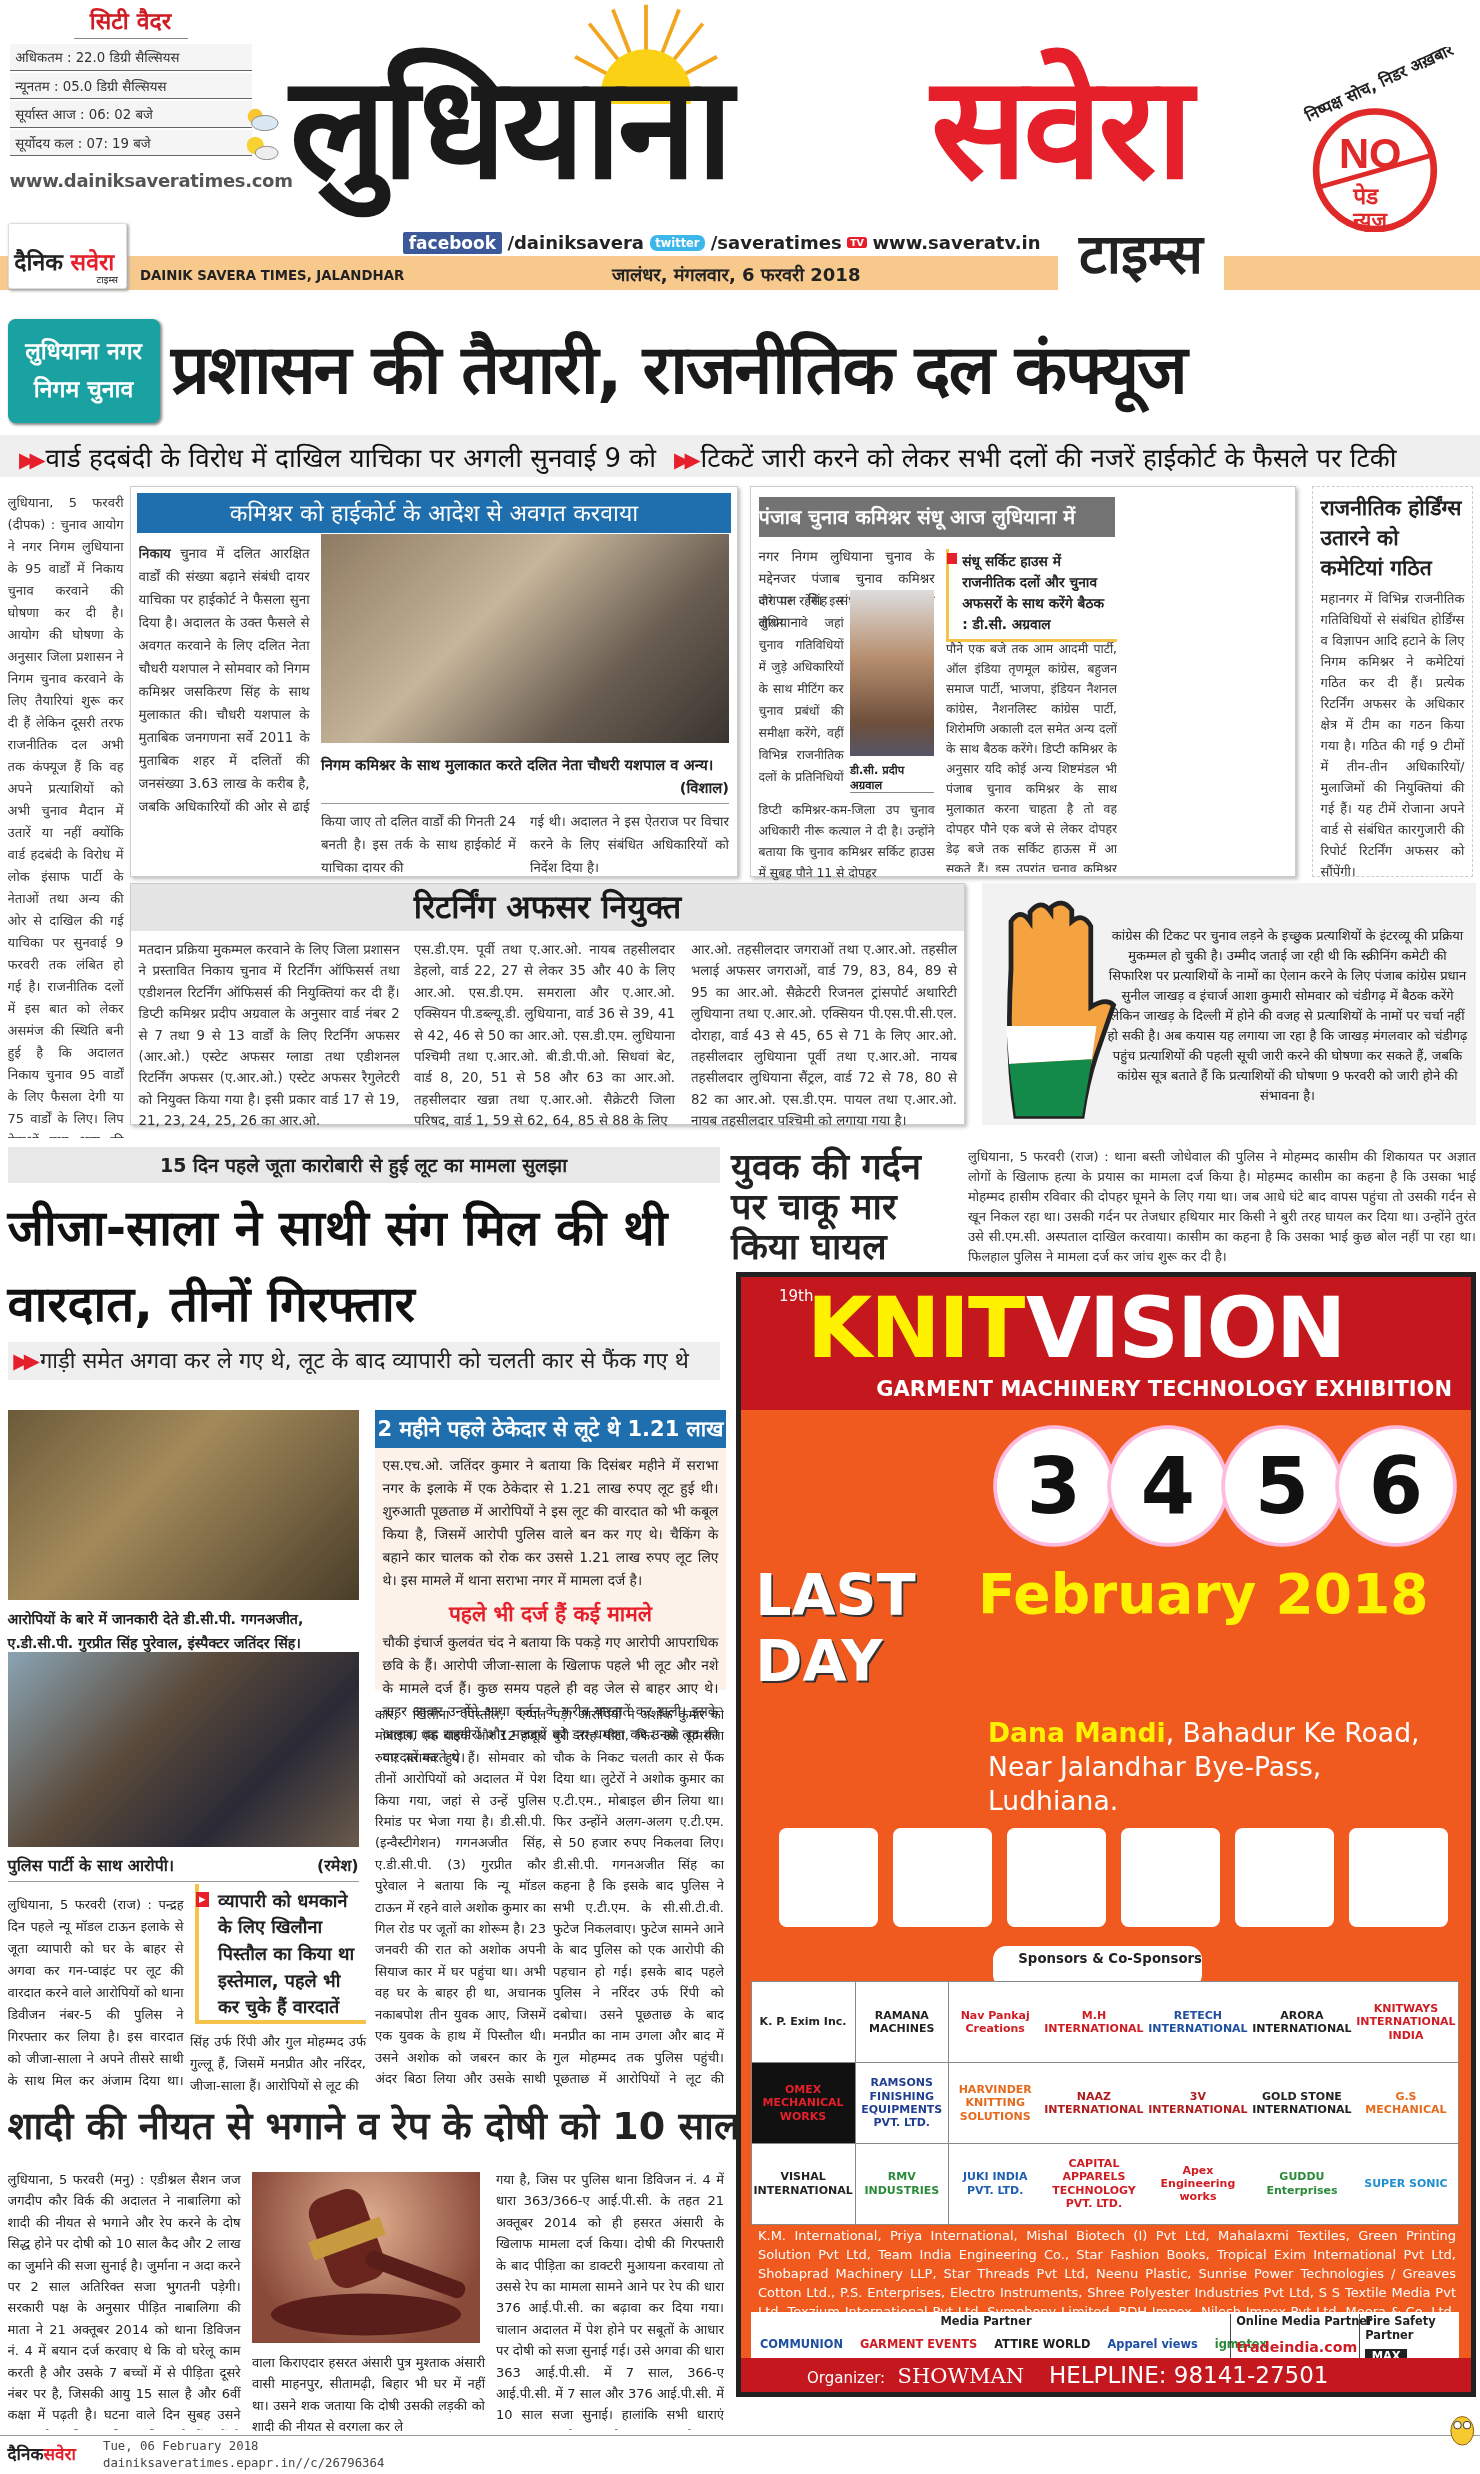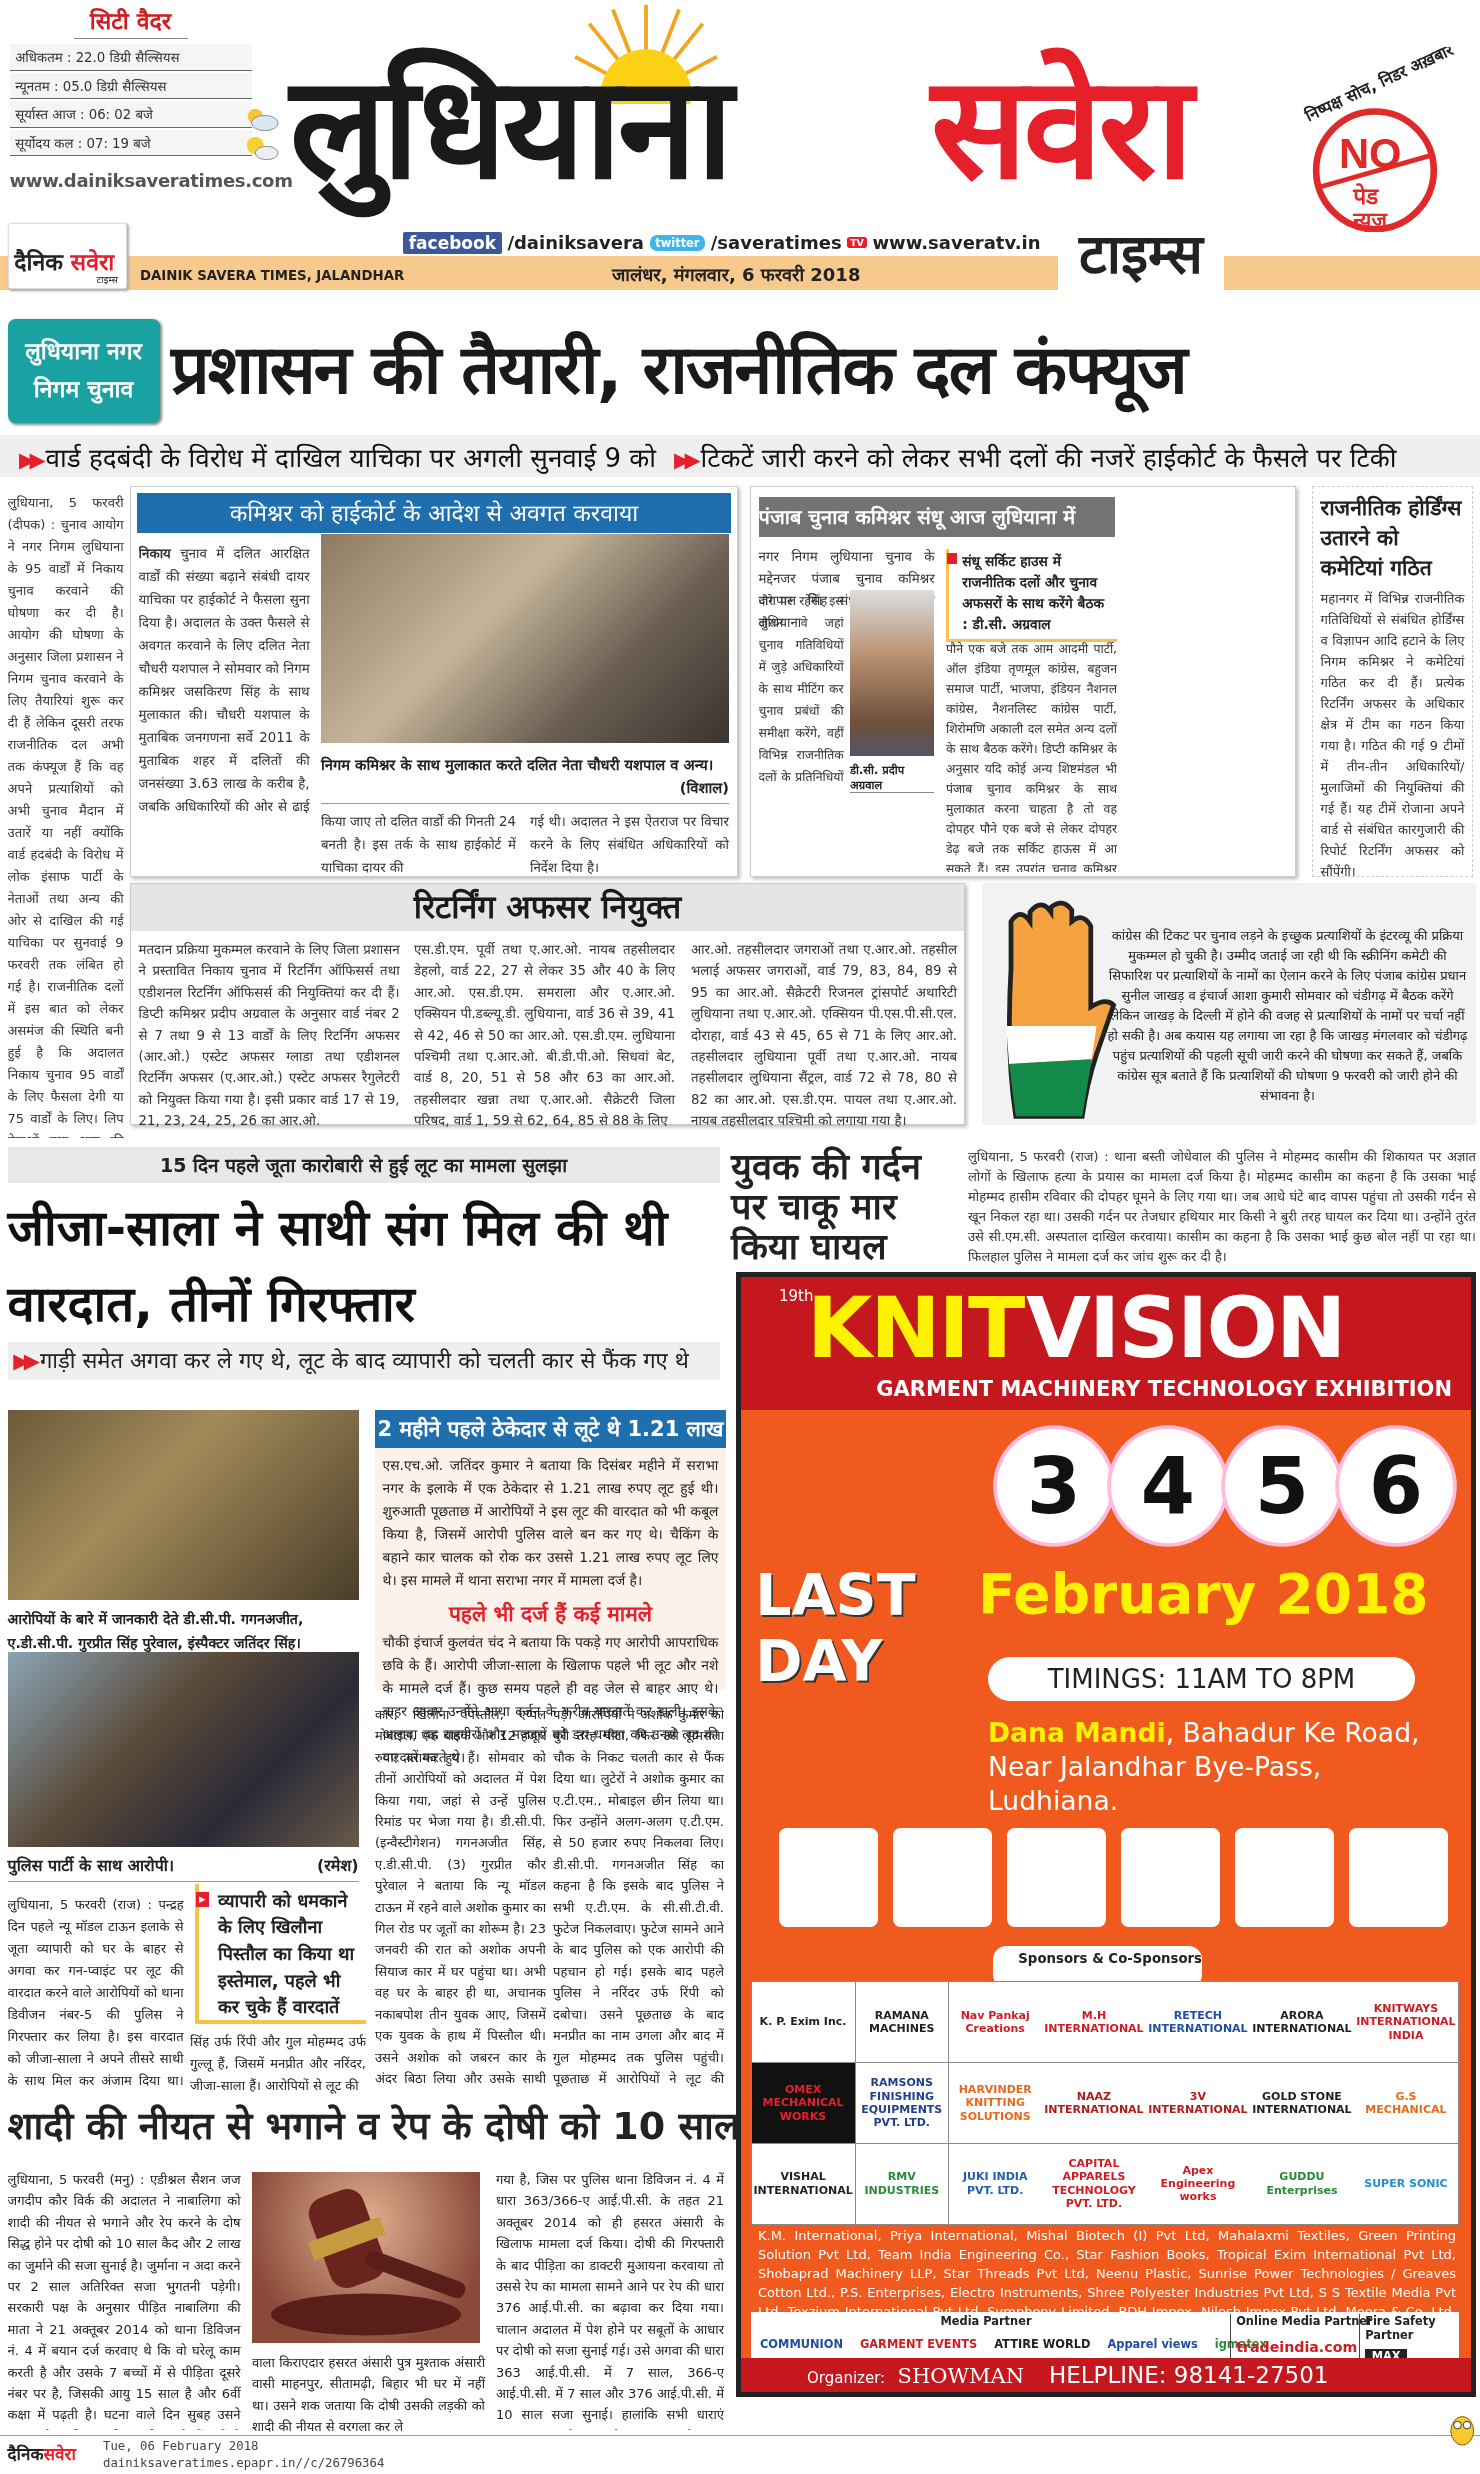--- a/index.html
+++ b/index.html
@@ -176,20 +176,21 @@
   <p class="abs body" style="left:190px;top:323px;width:195px;font-size:13.3px;line-height:23px">किया जाए तो दलित वार्डों की गिनती 24 बनती है। इस तर्क के साथ हाईकोर्ट में याचिका दायर की</p>
   <p class="abs body" style="left:399px;top:323px;width:199px;font-size:13.3px;line-height:23px">गई थी। अदालत ने इस ऐतराज पर विचार करने के लिए संबंधित अधिकारियों को निर्देश दिया है।</p>
 </div>
 
 <div id="box2" class="abs box">
   <div class="tealhd" style="margin:9.5px 7.6px 0;width:356px;font-size:20px">पंजाब चुनाव कमिश्नर संधू आज लुधियाना में</div>
   <p class="abs body" style="left:7.6px;top:59px;width:176px;font-size:13.3px;line-height:22px">नगर निगम लुधियाना चुनाव के मद्देनजर पंजाब चुनाव कमिश्नर जगपाल सिंह संधू मंगलवार को लुधियाना</p>
   <p class="abs body" style="left:7.6px;top:103px;width:85px;font-size:12.3px;line-height:22px;height:199px;overflow:hidden">दौरे पर रहेंगे। इस दौरान वे जहां चुनाव गतिविधियों में जुड़े अधिकारियों के साथ मीटिंग कर चुनाव प्रबंधों की समीक्षा करेंगे, वहीं विभिन्न राजनीतिक दलों के प्रतिनिधियों के साथ भी बैठक करेंगे। यह जानकारी डिप्टी कमिश्नर-कम-जिला चुनाव अधिकारी प्रदीप अग्रवाल तथा एडीशनल</p>
   <div class="photo" style="left:99px;top:103px;width:84px;height:166px;background:linear-gradient(180deg,#ddd,#b89070 40%,#6e4f3b 80%,#556)"></div>
   <div class="abs" style="left:99px;top:275px;width:84px;font-size:11.4px;font-weight:bold;border-bottom:0.9px solid #888">डी.सी. प्रदीप अग्रवाल</div>
+  <p class="abs body" style="left:7.6px;top:313px;width:176px;font-size:12.3px;line-height:21px">डिप्टी कमिश्नर-कम-जिला उप चुनाव अधिकारी नीरू कत्याल ने दी है। उन्होंने बताया कि चुनाव कमिश्नर सर्किट हाउस में सुबह पौने 11 से दोपहर</p>
   <div class="abs" style="left:195px;top:62px;width:171px;border-left:3.8px solid #f5c24a;border-bottom:3.8px solid #f5c24a;padding:1.9px 3.8px 3.8px 13.3px;font-size:13.8px;font-weight:bold;line-height:21px"><span style="position:absolute;left:-1.9px;top:3.8px;width:9.5px;height:11.4px;background:#e5202b"></span><span>संधू सर्किट हाउस में राजनीतिक दलों और चुनाव अफसरों के साथ करेंगे बैठक : डी.सी. अग्रवाल</span></div>
   <p class="abs body" style="left:195px;top:152px;width:171px;font-size:12.3px;line-height:20px;height:233px;overflow:hidden">पौने एक बजे तक आम आदमी पार्टी, ऑल इंडिया तृणमूल कांग्रेस, बहुजन समाज पार्टी, भाजपा, इंडियन नैशनल कांग्रेस, नैशनलिस्ट कांग्रेस पार्टी, शिरोमणि अकाली दल समेत अन्य दलों के साथ बैठक करेंगे। डिप्टी कमिश्नर के अनुसार यदि कोई अन्य शिष्टमंडल भी पंजाब चुनाव कमिश्नर के साथ मुलाकात करना चाहता है तो वह दोपहर पौने एक बजे से लेकर दोपहर डेढ़ बजे तक सर्किट हाऊस में आ सकते हैं। इस उपरांत चुनाव कमिश्नर की ओर से दोपहर 2.30 से 3.30 बजे तक चुनाव गतिविधियों में संलिप्त विभिन्न विभागों के अफसरों के साथ बैठक की जाएगी।</p>
 </div>
 
 <div id="box3" class="abs" style="border:0.9px dashed #ccc">
   <div style="font-size:21px;font-weight:bold;line-height:30px;padding:5.7px 7.6px">राजनीतिक होर्डिंग्स उतारने को कमेटियां गठित</div>
   <p class="body" style="padding:0 7.6px;font-size:13px;line-height:21px">महानगर में विभिन्न राजनीतिक गतिविधियों से संबंधित होर्डिंग्स व विज्ञापन आदि हटाने के लिए निगम कमिश्नर ने कमेटियां गठित कर दी हैं। प्रत्येक रिटर्निंग अफसर के अधिकार क्षेत्र में टीम का गठन किया गया है। गठित की गई 9 टीमों में तीन-तीन अधिकारियों/ मुलाजिमों की नियुक्तियां की गई हैं। यह टीमें रोजाना अपने वार्ड से संबंधित कारगुजारी की रिपोर्ट रिटर्निंग अफसर को सौंपेंगी।</p>
 </div>
 
 <div id="box4" class="abs box">
@@ -249,21 +250,20 @@
     <span class="knit" style="left:66px">KNIT</span>
     <span class="vision">VISION</span>
     <span class="gmt">GARMENT MACHINERY TECHNOLOGY EXHIBITION</span>
   </div>
   <div class="circ" style="left:256px">3</div>
   <div class="circ" style="left:370px">4</div>
   <div class="circ" style="left:484px">5</div>
   <div class="circ" style="left:598px">6</div>
   <div class="last" style="width:133px">LAST DAY</div>
   <div class="feb">February 2018</div>
-  <div class="timing">TIMINGS: 11AM TO 8PM</div>
   <div class="addr" style="width:465px"><b>Dana Mandi</b><span>, Bahadur Ke Road, Near Jalandhar Bye-Pass, Ludhiana.</span></div>
   <div class="mach" style="left:38px"></div>
   <div class="mach" style="left:152px"></div>
   <div class="mach" style="left:266px"></div>
   <div class="mach" style="left:380px"></div>
   <div class="mach" style="left:494px"></div>
   <div class="mach" style="left:608px"></div>
   <div class="sph">Sponsors &amp; Co-Sponsors</div>
   <div class="grid">
     <div>K. P. Exim Inc.</div>

